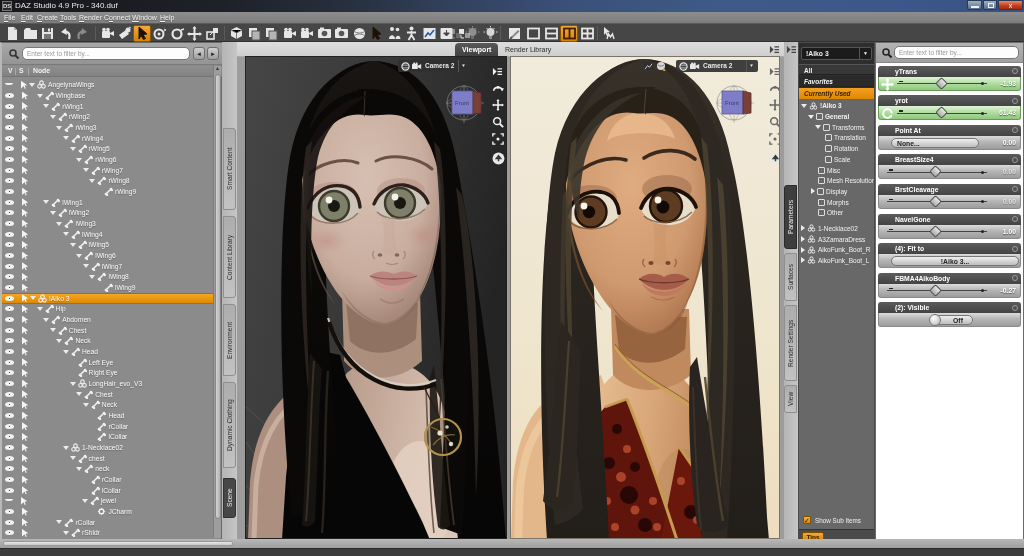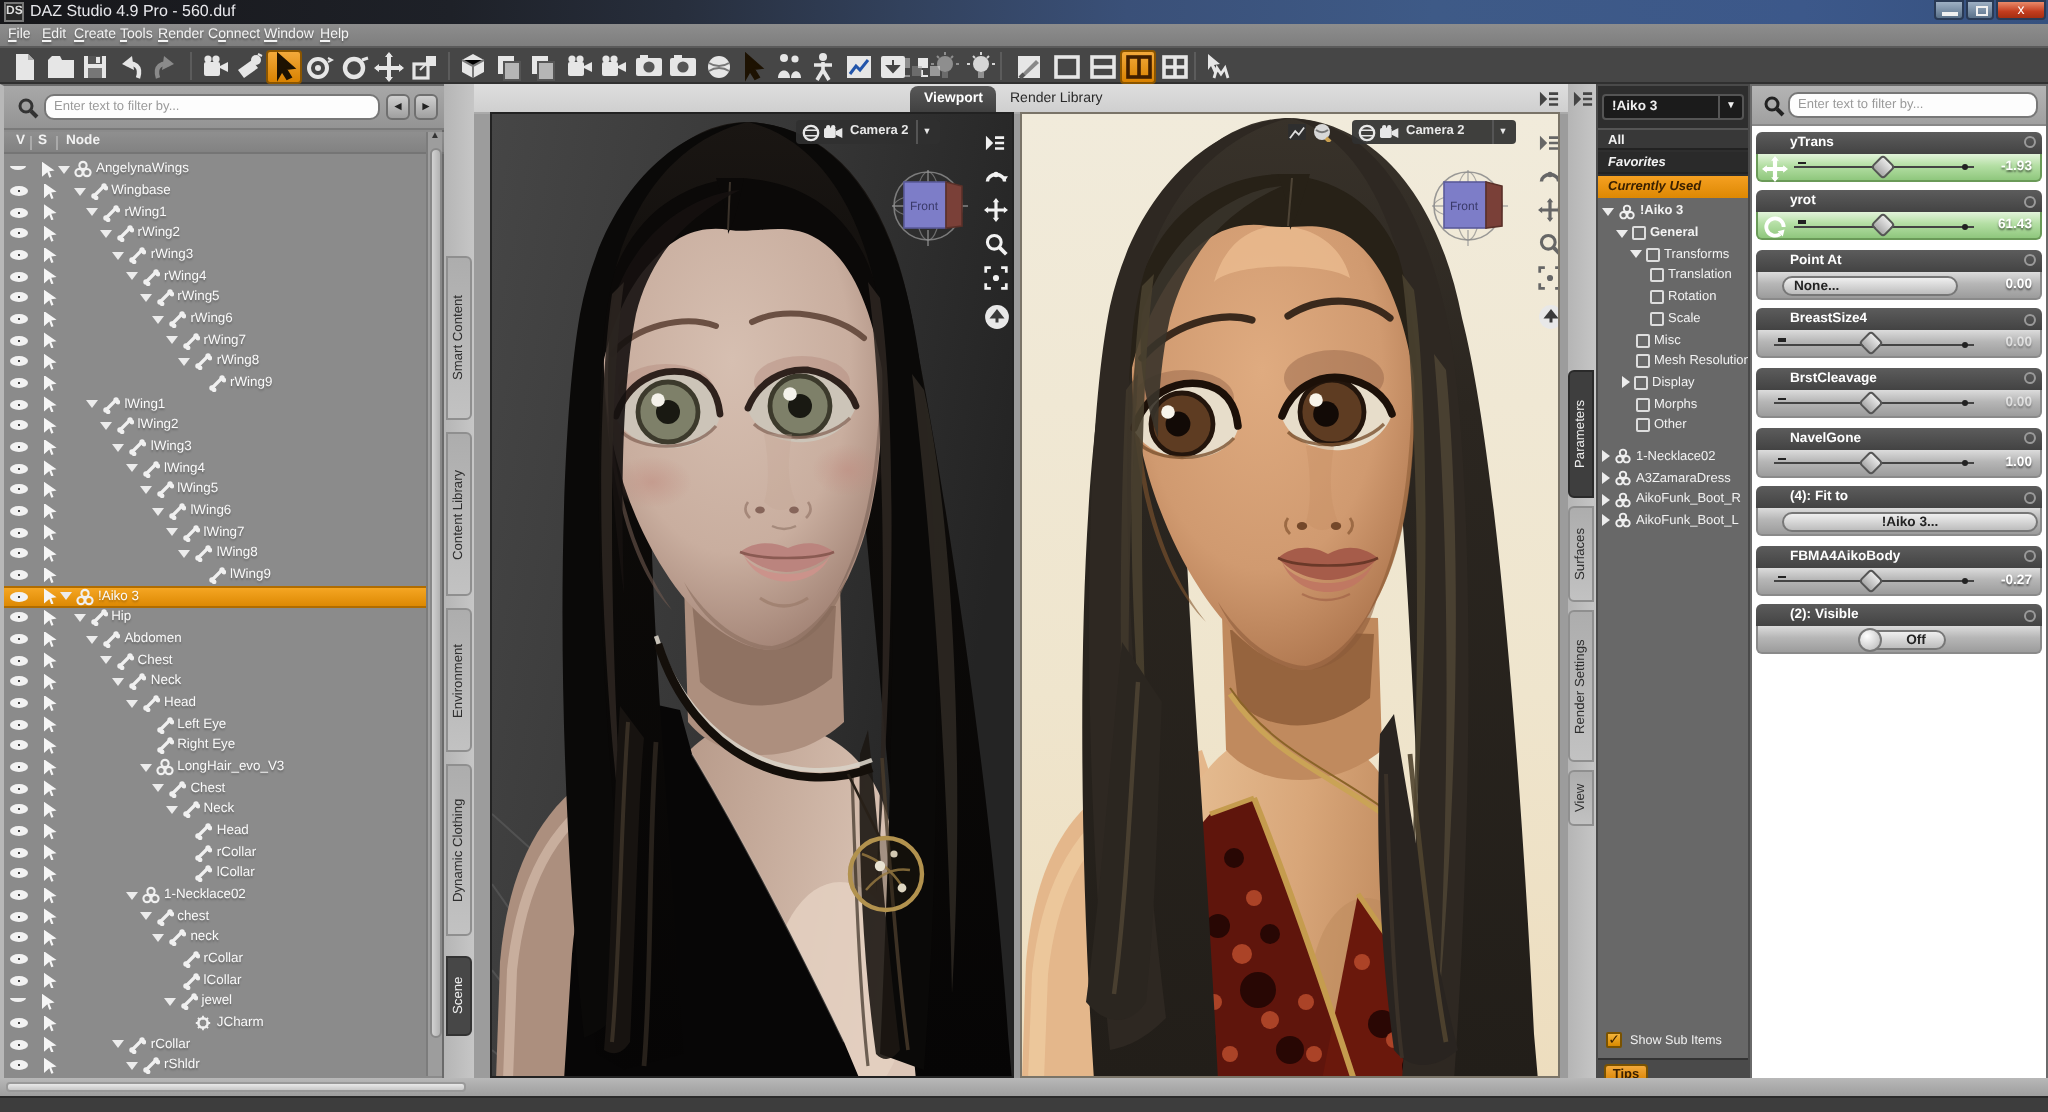--- a/index.html
+++ b/index.html
@@ -74,21 +74,21 @@
       </symbol>
 <symbol id="gear" viewBox="0 0 10 10">
         <circle cx="5" cy="5" r="2.6" fill="none" stroke="#f0f0f0" stroke-width="1.4"></circle>
         <path d="M5,1v2 M5,7v2 M1,5h2 M7,5h2 M2.2,2.2l1.4,1.4 M6.4,6.4l1.4,1.4 M7.8,2.2L6.4,3.6 M3.6,6.4L2.2,7.8" stroke="#f0f0f0" stroke-width="1"></path>
       </symbol>
 </defs>
   </svg>
 
 <div class="abs" id="title">
   <div class="abs" style="left:2px;top:1px;width:10px;height:10px;background:#282828;border:1px solid #777;color:#ddd;font-size:6px;line-height:9px;text-align:center;font-weight:bold">DS</div>
-  <div class="abs" style="left:15px;top:1px">DAZ Studio 4.9 Pro - 560.duf</div>
+  <div class="abs" style="left:15px;top:1px">DAZ Studio 4.9 Pro - 340.duf</div>
   <div class="wbtn" style="left:967px;width:15px;background:linear-gradient(#9eb0c4,#5a7189)">
       <div class="abs" style="left:3px;top:5px;width:8px;height:2px;background:#f0f0f0"></div>
     </div>
   <div class="wbtn" style="left:983px;width:14px;background:linear-gradient(#9eb0c4,#5a7189)">
       <div class="abs" style="left:3.5px;top:2px;width:6px;height:5px;border:1.5px solid #f0f0f0"></div>
     </div>
   <div class="wbtn" style="left:998px;width:25px;background:linear-gradient(#e98a6a,#c23c1e 60%,#a52f12);color:#fff;font-size:7px;text-align:center;line-height:9px">x</div>
 </div>
 
 <div class="abs" id="menu">

